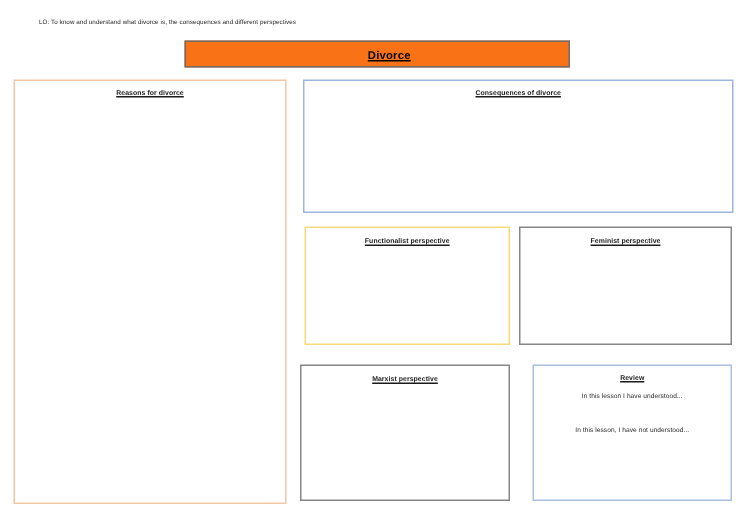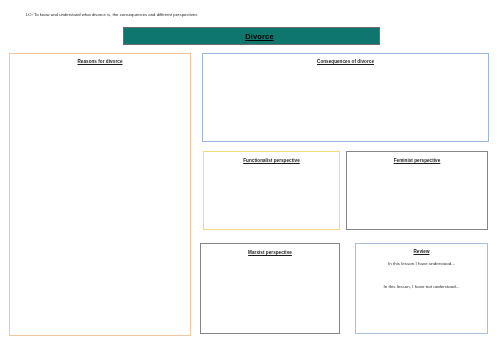--- a/index.html
+++ b/index.html
@@ -36,21 +36,21 @@
   }
 
   
   .title-box {
     position: absolute;
     left: 123px;
     top: 27px;
     width: 257px;
     height: 18px;
     border: 1.4px solid #6d6d6d;
-    background: #0f766e;
+    background: #f97316;
     box-sizing: border-box;
     display: flex;
     align-items: center;
     justify-content: center;
     padding-left: 16px;
   }
   .title-text {
     font-size: 7.5px;
     font-weight: bold;
     text-decoration: underline;

